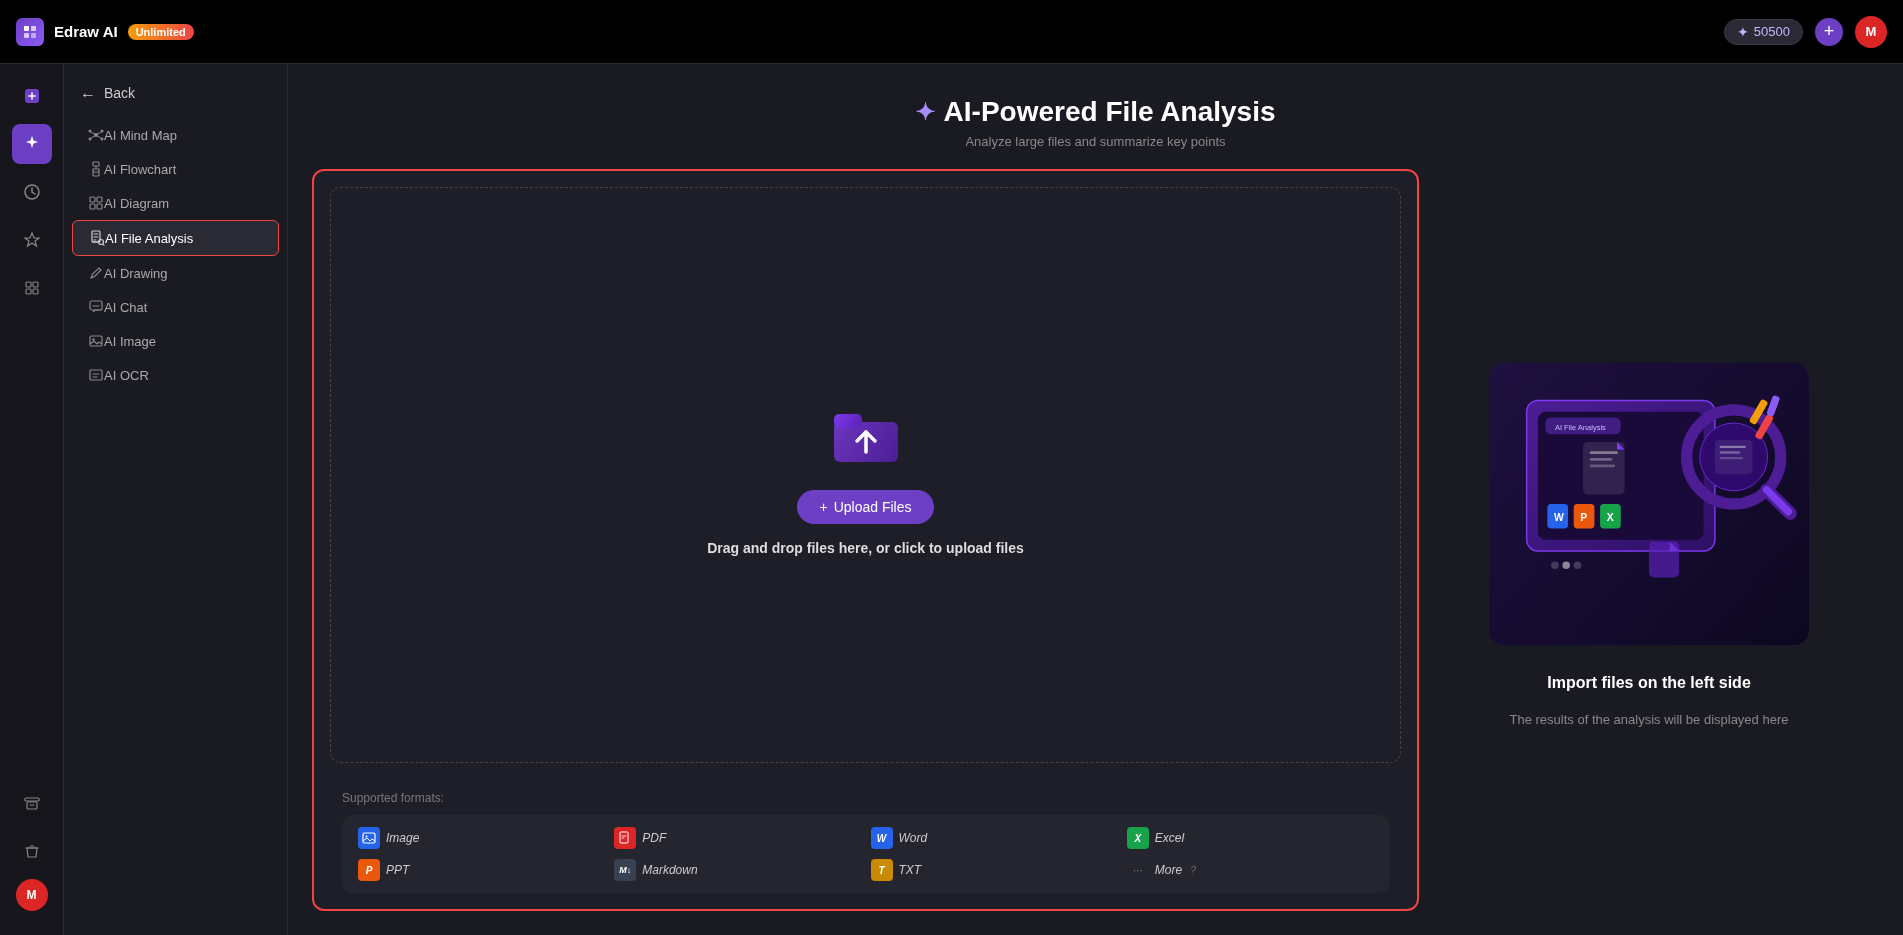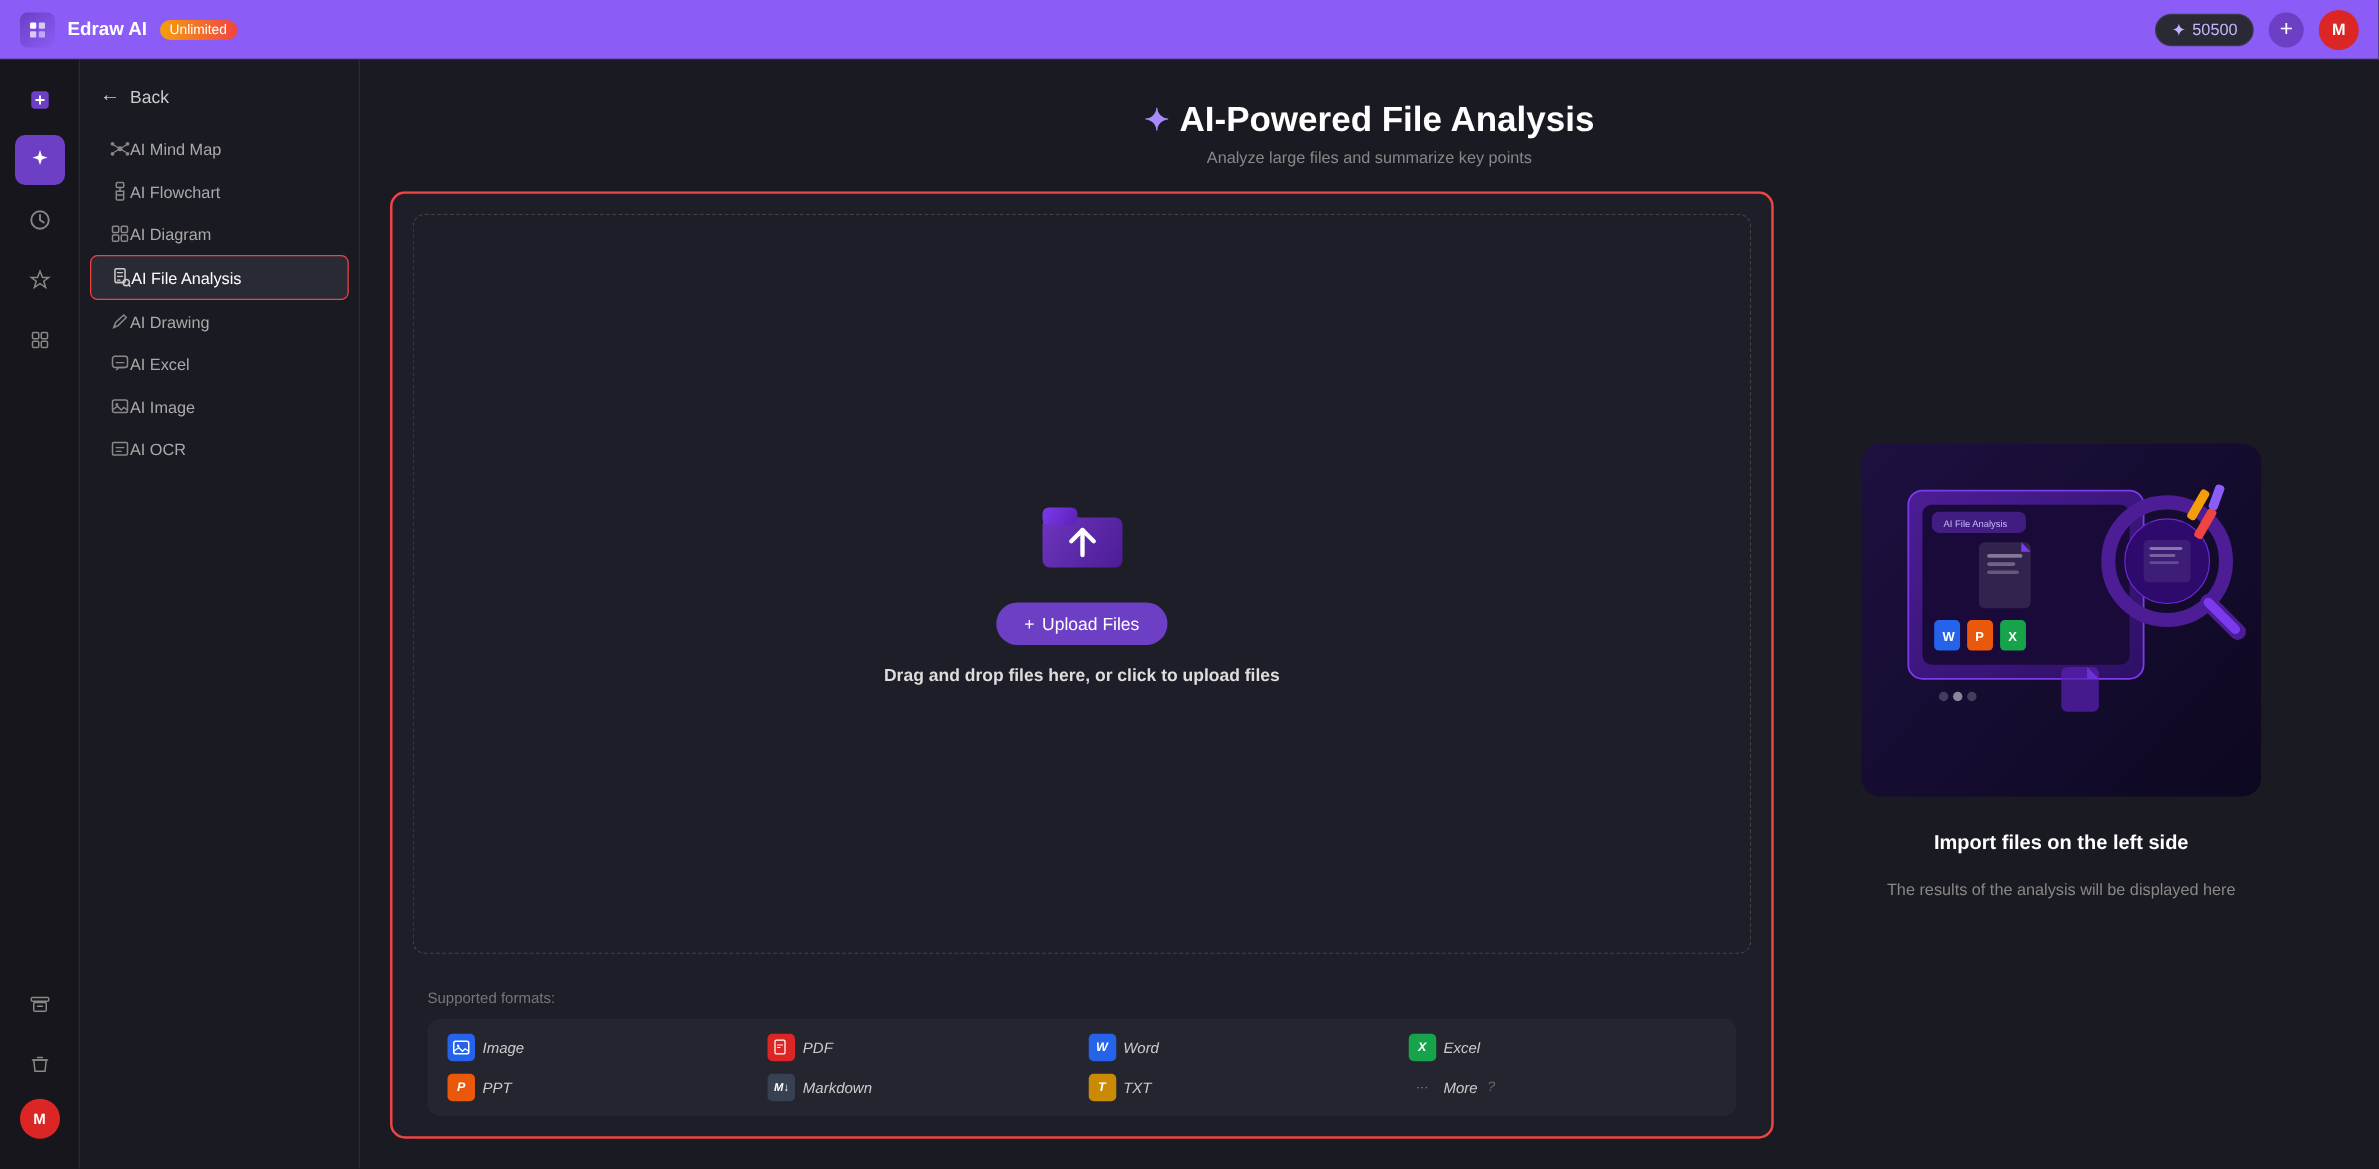--- a/index.html
+++ b/index.html
@@ -9,22 +9,22 @@
       background: #1a1a1f;
       font-family: -apple-system, BlinkMacSystemFont, 'Segoe UI', sans-serif;
       color: #fff;
       overflow: hidden;
       display: flex;
       flex-direction: column;
     }
 
     
     .topbar {
-      height: 48px;
-      background: #8b5cf6;
+      height: 64px;
+      background: #000000;
       display: flex;
       align-items: center;
       justify-content: space-between;
       padding: 0 16px;
       border-bottom: 1px solid #2a2a33;
       flex-shrink: 0;
     }
     .topbar-left {
       display: flex;
       align-items: center;
@@ -44,21 +44,21 @@
     }
     .app-name {
       font-size: 15px;
       font-weight: 600;
       color: #fff;
     }
     .badge-unlimited {
       background: linear-gradient(90deg, #f59e0b, #ef4444);
       color: #fff;
       font-size: 11px;
-      font-weight: 400;
+      font-weight: 700;
       padding: 2px 8px;
       border-radius: 10px;
     }
     .topbar-right {
       display: flex;
       align-items: center;
       gap: 12px;
     }
     .credits-btn {
       display: flex;
@@ -494,21 +494,21 @@
       </svg>
       <span>AI Drawing</span>
     </div>
 
     <div class="sidebar-item">
       <svg width="16" height="16" viewBox="0 0 16 16" fill="none">
         <rect x="2" y="2" width="12" height="9" rx="2" stroke="#888" stroke-width="1.2"></rect>
         <path d="M5 13l2-2h5" stroke="#888" stroke-width="1.2"></path>
         <path d="M5 7h6" stroke="#888" stroke-width="1" stroke-linecap="round"></path>
       </svg>
-      <span>AI Excel</span>
+      <span>AI Chat</span>
     </div>
 
     <div class="sidebar-item">
       <svg width="16" height="16" viewBox="0 0 16 16" fill="none">
         <rect x="2" y="3" width="12" height="10" rx="1.5" stroke="#888" stroke-width="1.2"></rect>
         <circle cx="5.5" cy="6.5" r="1.2" fill="#888"></circle>
         <path d="M2 11l4-3 3 3 2-2 3 2" stroke="#888" stroke-width="1.2"></path>
       </svg>
       <span>AI Image</span>
     </div>

